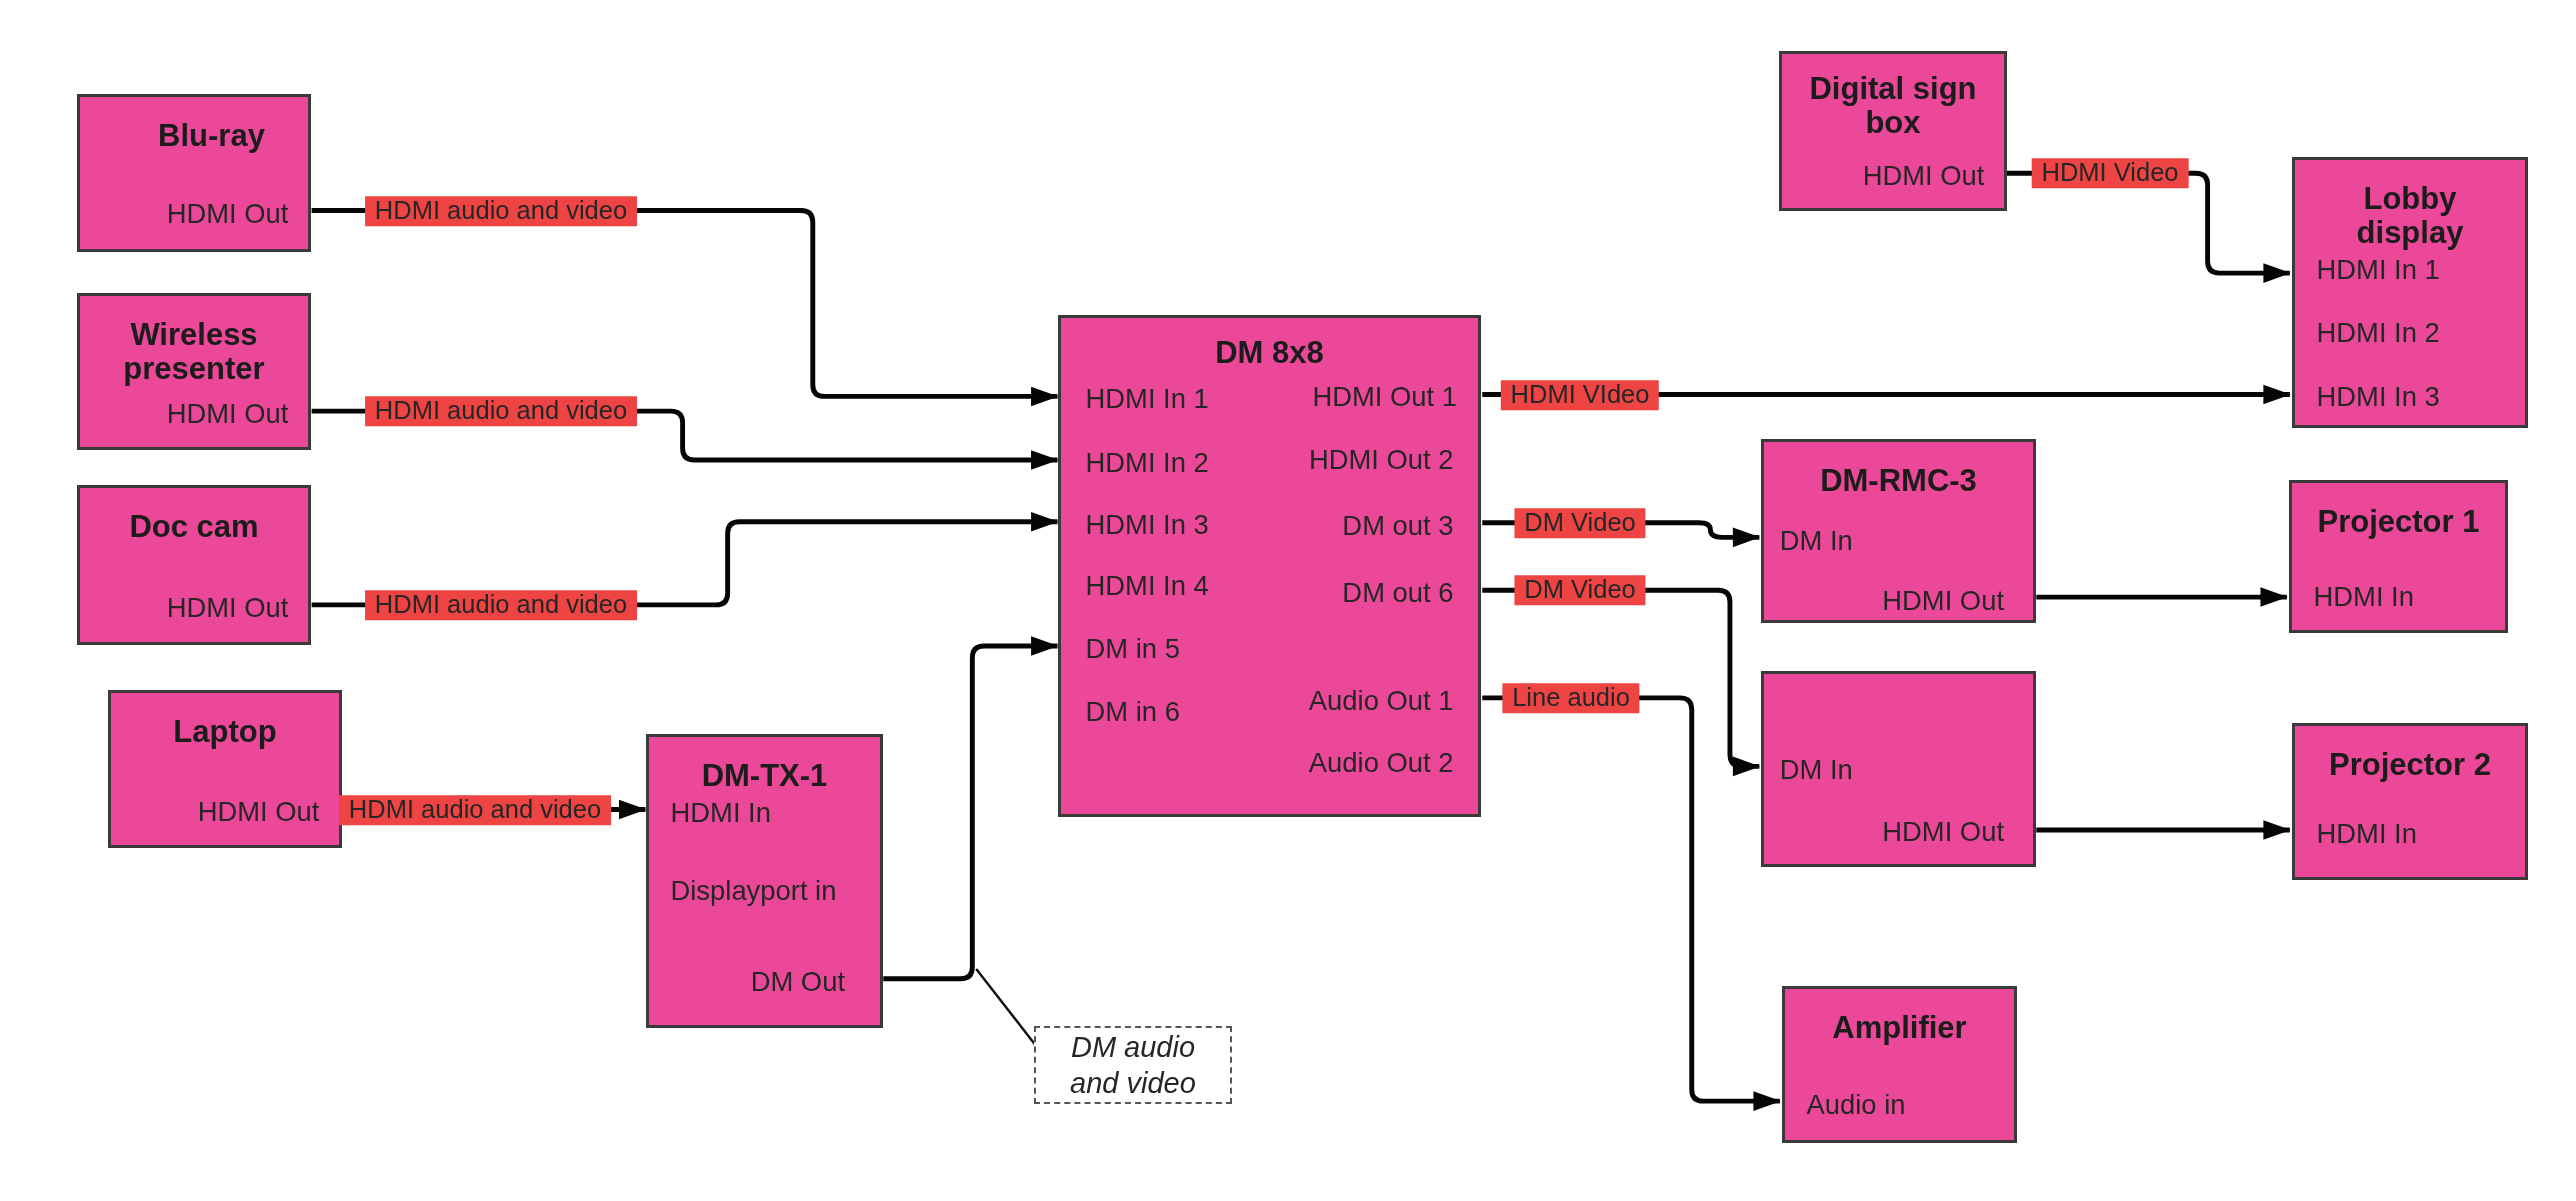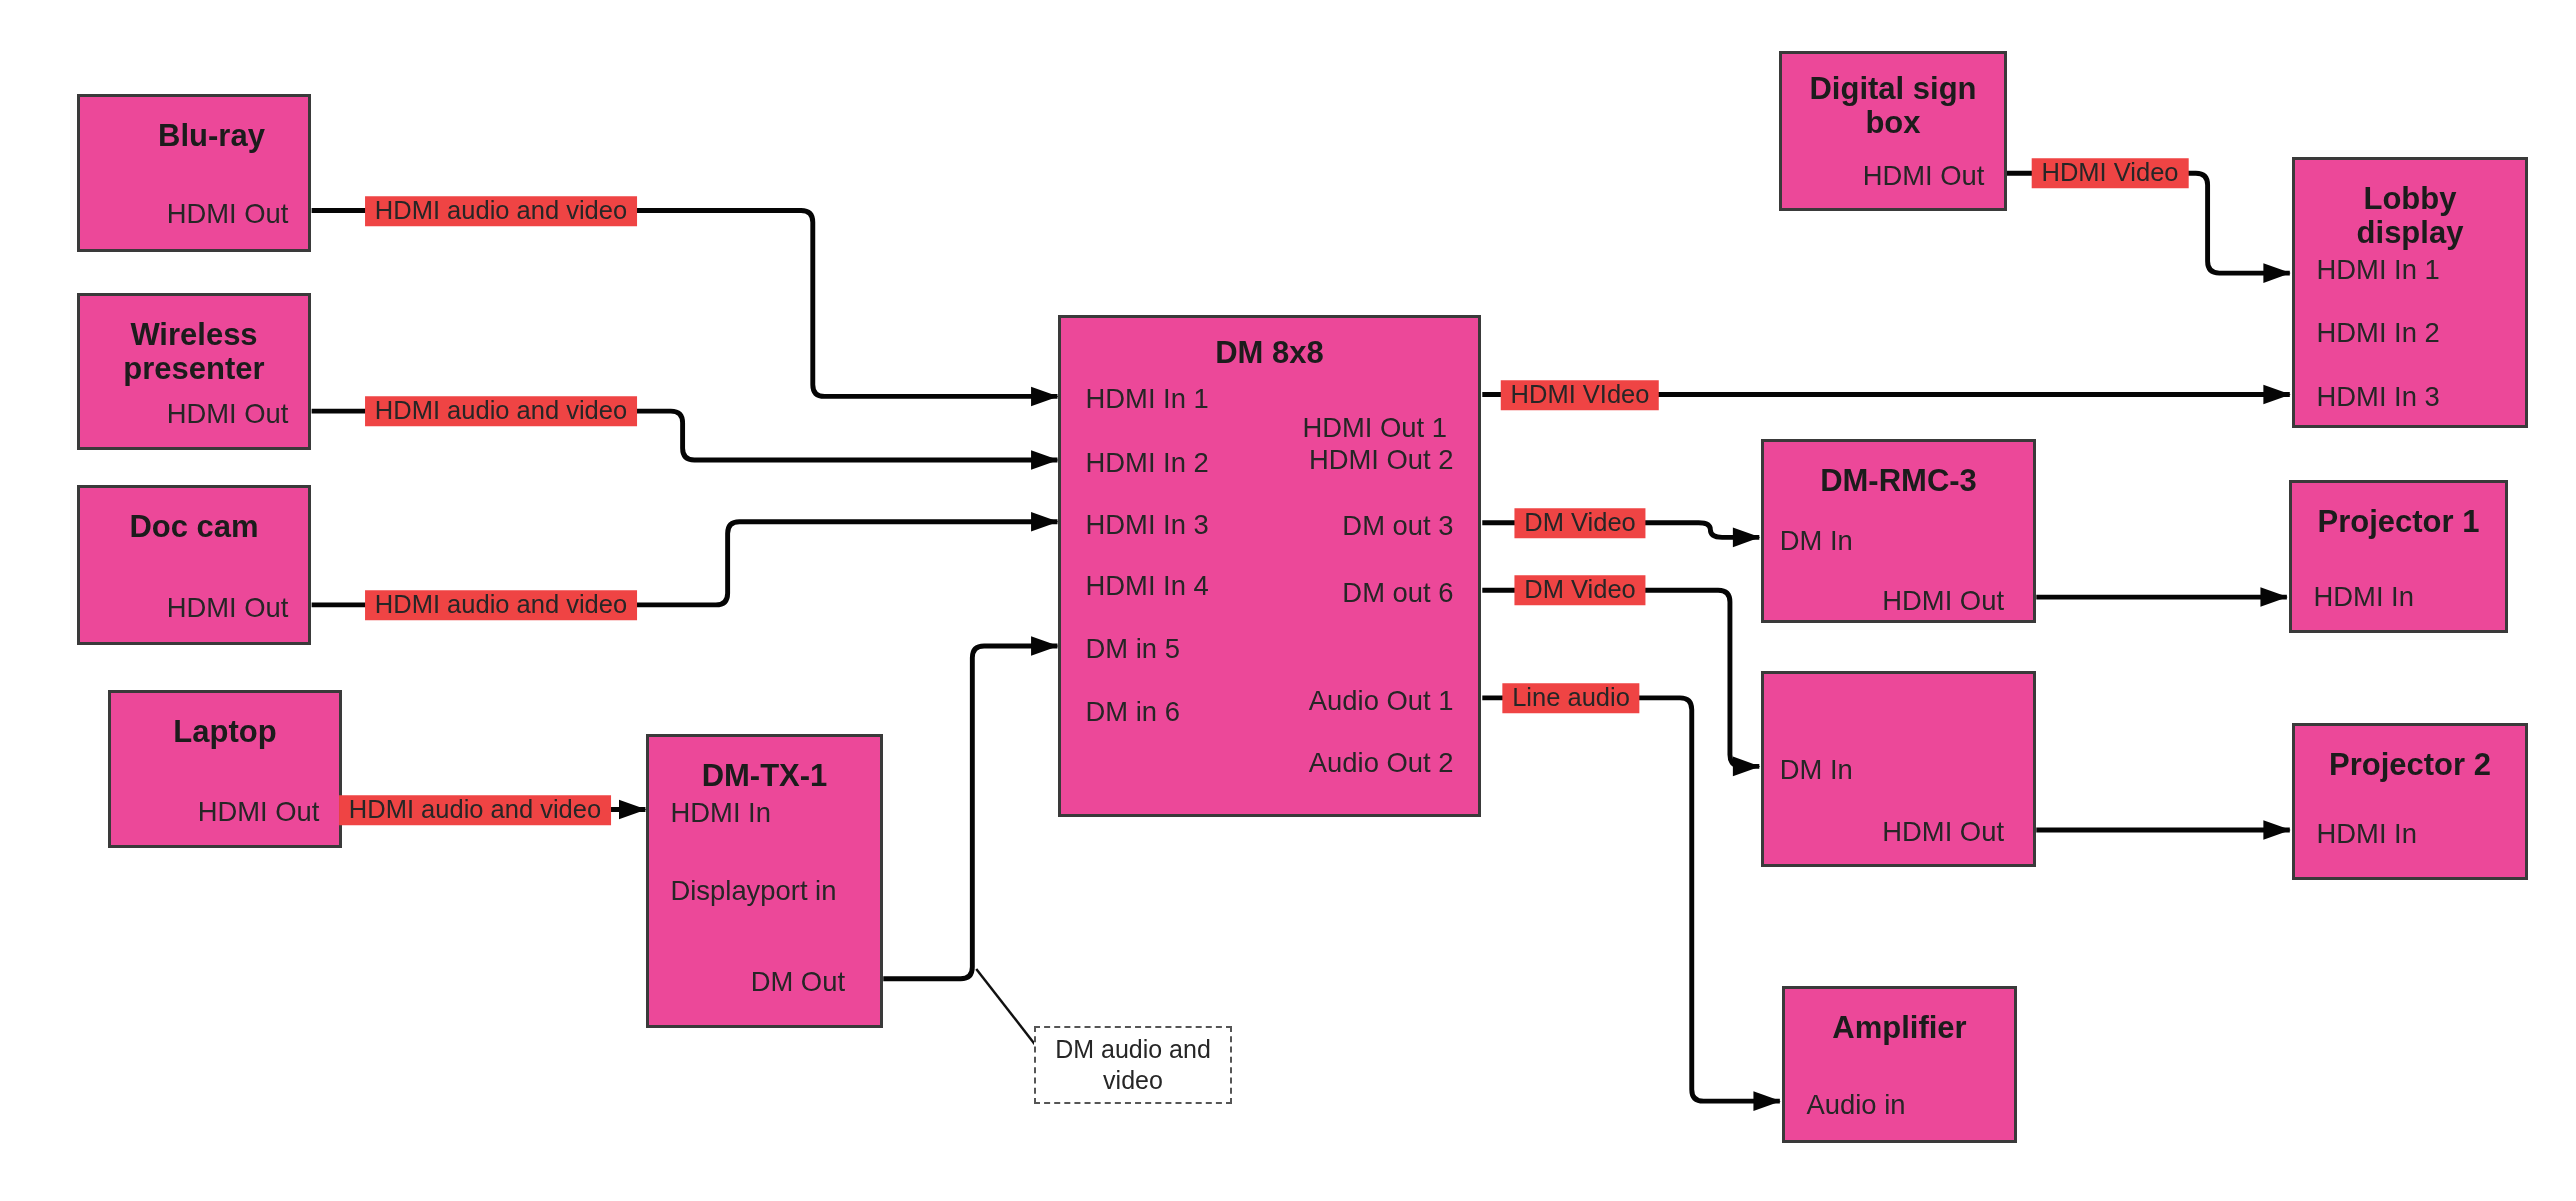--- a/index.html
+++ b/index.html
@@ -11,21 +11,21 @@
   .node .title{font-weight:bold;font-size:31px;line-height:1.12;text-align:center;
                padding-top:21.5px;margin:0 auto;color:#1c1c1c;}
   .port{position:absolute;font-size:27.4px;line-height:1;white-space:nowrap;
         transform:translateY(-50%);color:#262626;}
   .pl{left:21.5px;}
   .pr{right:19.6px;text-align:right;}
   .clabel{position:absolute;transform:translate(-50%,-50%);font-size:25.5px;line-height:1;
           white-space:nowrap;background:#ef4444;padding:2px 9.8px;color:#262626;}
   .callout{position:absolute;border:2px dashed #555;background:#fff;box-sizing:border-box;
            display:flex;align-items:center;justify-content:flex-start;text-align:center;
-           font-size:25px;line-height:1.25;color:#262626;padding:3.9px 13.7px;}
+           font-size:29px;line-height:1.25;color:#262626;padding:3.9px 13.7px;font-style:italic;}
   .w-narrow{max-width:147px;}
   .w-mid{max-width:186px;}
 </style>
 </head>
 <body>
 
 <div id="stage">
 
   <svg class="wires" width="2576" height="1201" viewBox="0 0 2631 1227">
     <defs>
@@ -78,21 +78,21 @@
   </div>
 
   <div class="node" style="left:1058px;top:315px;width:423px;height:502px;">
     <div class="title" style="padding-top:17.6px;">DM 8x8</div>
     <span class="port pl" style="top:81px;left:24.5px;">HDMI In 1</span>
     <span class="port pl" style="top:145px;left:24.5px;">HDMI In 2</span>
     <span class="port pl" style="top:207px;left:24.5px;">HDMI In 3</span>
     <span class="port pl" style="top:268px;left:24.5px;">HDMI In 4</span>
     <span class="port pl" style="top:331px;left:24.5px;">DM in 5</span>
     <span class="port pl" style="top:394px;left:24.5px;">DM in 6</span>
-    <span class="port pr" style="top:79px;right:31px;margin-top:31px;">HDMI Out 1</span>
+    <span class="port pr" style="top:79px;right:21px;">HDMI Out 1</span>
     <span class="port pr" style="top:142px;right:24.5px;">HDMI Out 2</span>
     <span class="port pr" style="top:208px;right:24.5px;">DM out 3</span>
     <span class="port pr" style="top:275px;right:24.5px;">DM out 6</span>
     <span class="port pr" style="top:383px;right:24.5px;">Audio Out 1</span>
     <span class="port pr" style="top:445px;right:24.5px;">Audio Out 2</span>
   </div>
 
   <div class="node" style="left:1779px;top:51px;width:228px;height:160px;">
     <div class="title w-mid" style="padding-top:17.6px;">Digital sign box</div>
     <span class="port pr" style="top:122px;">HDMI Out</span>

